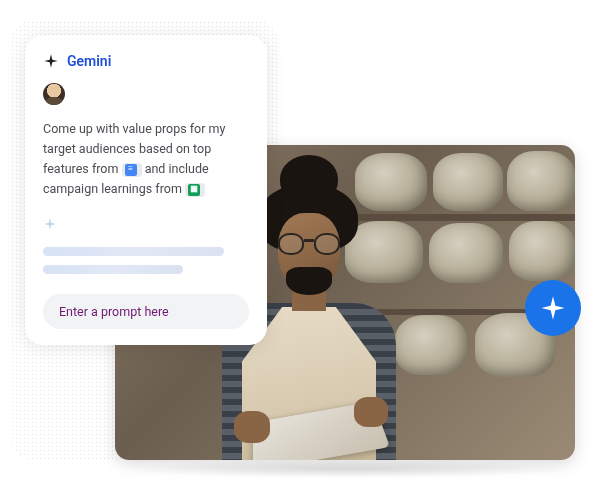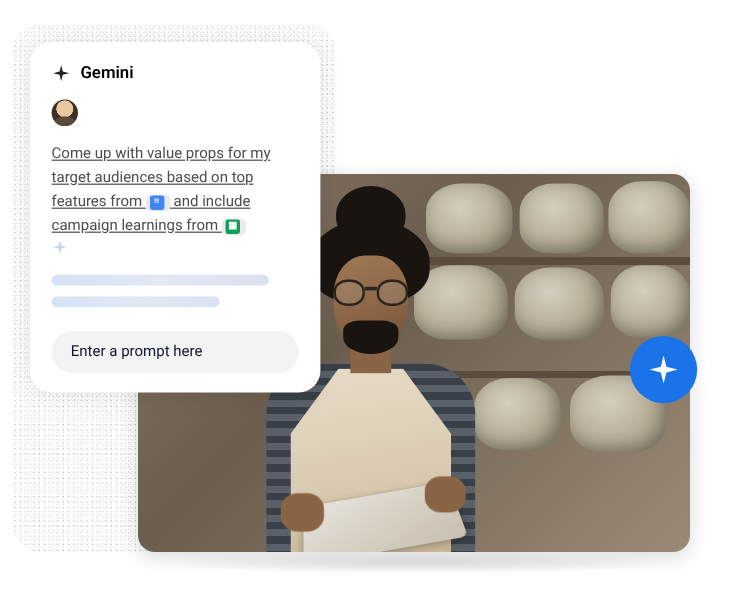--- a/index.html
+++ b/index.html
@@ -215,21 +215,21 @@
     .panel-header {
       display: flex;
       align-items: center;
       gap: 8px;
       margin-bottom: 14px;
     }
     .panel-header svg { width: 16px; height: 16px; }
     .panel-title {
       font-size: 14px;
       font-weight: 600;
-      color: #000000;
+      color: #1d4ed8;
     }
     .avatar {
       width: 22px;
       height: 22px;
       border-radius: 50%;
       background: radial-gradient(circle at 50% 35%, #e8c8a0 0%, #e8c8a0 38%, #3a3028 40%, #3a3028 100%);
       margin-bottom: 14px;
       position: relative;
       overflow: hidden;
     }
@@ -240,21 +240,21 @@
       left: 3px;
       right: 3px;
       height: 8px;
       background: #5a4a3a;
       border-radius: 50% 50% 0 0;
     }
     .prompt-text {
       font-size: 12.5px;
       line-height: 1.6;
       color: #4a4d52;
-      text-decoration: underline;
+      margin-bottom: 18px;
     }
     .chip {
       display: inline-flex;
       align-items: center;
       gap: 4px;
       background: #e8eaed;
       border-radius: 4px;
       padding: 1px 5px 1px 3px;
       font-size: 11.5px;
       color: #3c4043;
@@ -285,21 +285,21 @@
       background: linear-gradient(90deg, #d6e2f5 0%, #e2e8f5 50%, #dae1f0 100%);
       margin-bottom: 9px;
     }
     .skel-1 { width: 88%; }
     .skel-2 { width: 68%; margin-bottom: 20px; }
     .prompt-input {
       background: #f1f3f4;
       border-radius: 20px;
       padding: 10px 16px;
       font-size: 12.5px;
-      color: #0f172a;
+      color: #701a75;
     }
   </style>
 </head>
 <body>
 
 <div class="noise-bg"></div>
 
 <div class="photo-card">
   <div class="photo-shelves"></div>
   <div class="bag b1"></div>

